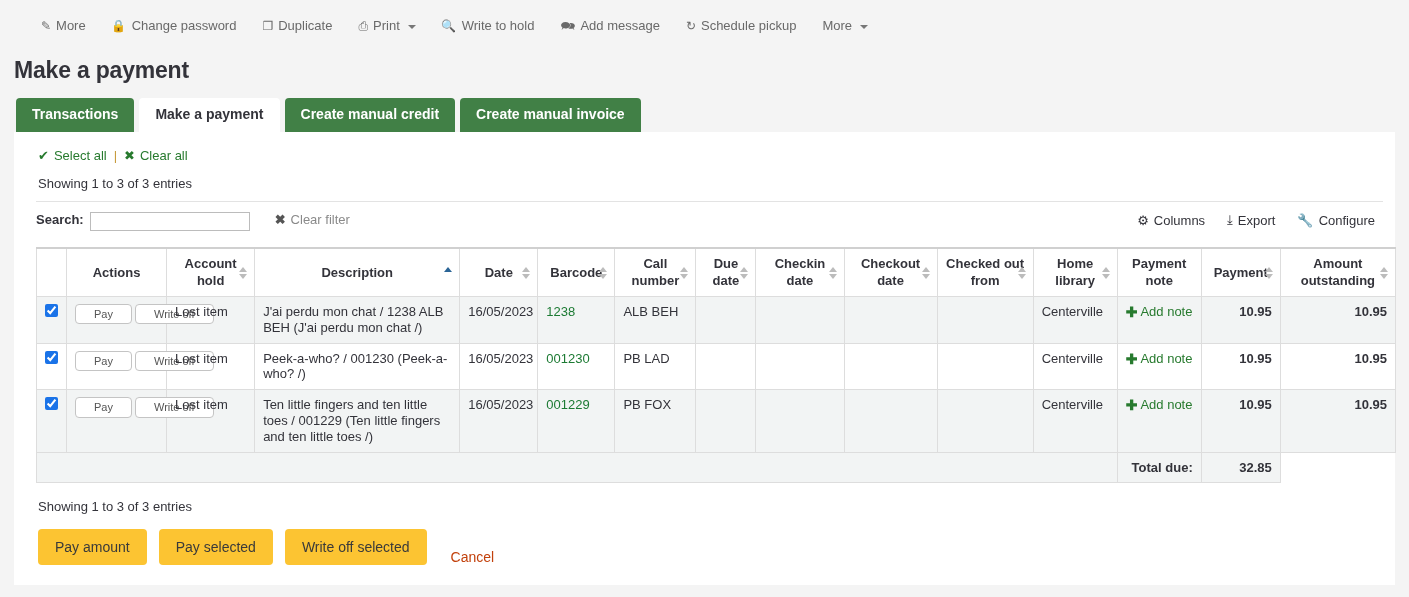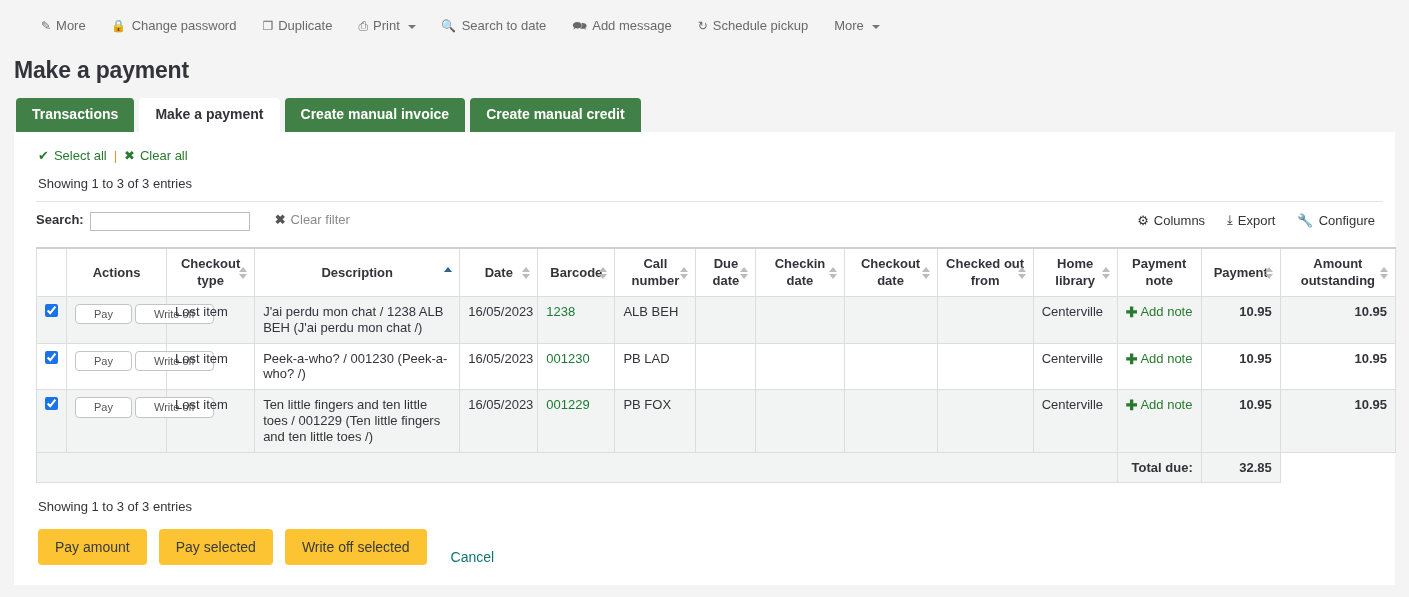--- a/index.html
+++ b/index.html
@@ -280,21 +280,21 @@
     background: #fcc432;
     border: 0;
     border-radius: 4px;
     color: #3a3a3a;
     font-size: 14px;
     padding: 10px 17px;
     cursor: pointer;
     font-family: "Liberation Sans", sans-serif;
   }
   #cancel-link {
-    color: #0f766e;
+    color: #c2410c;
     font-size: 14px;
     margin-left: 12px;
     cursor: pointer;
     text-decoration: none;
   }
 </style>
 </head>
 <body>
 
 <div id="toolbar">
@@ -310,43 +310,43 @@
       <span class="ico">❐</span>
       <span>Duplicate</span>
     </span>
     <span class="tb-item">
       <span class="ico">⎙</span>
       <span>Print</span>
       <span class="caret"></span>
     </span>
     <span class="tb-item">
       <span class="ico">🔍</span>
-      <span>Search to date</span>
+      <span>Write to hold</span>
     </span>
     <span class="tb-item">
       <span class="ico">🗪</span>
       <span>Add message</span>
     </span>
     <span class="tb-item">
       <span class="ico">↻</span>
       <span>Schedule pickup</span>
     </span>
     <span class="tb-item">
       <span>More</span>
       <span class="caret"></span>
     </span>
   </div>
 
 <h1 id="page-title">Make a payment</h1>
 
 <div id="tabs">
     <div class="tab">Transactions</div>
     <div class="tab active">Make a payment</div>
+    <div class="tab">Create manual credit</div>
     <div class="tab">Create manual invoice</div>
-    <div class="tab">Create manual credit</div>
   </div>
 
 <div id="panel">
 
   <div id="selectrow">
     <span class="greenlink">
       <span>✔</span>
       <span>Select all</span>
     </span>
     <span class="sep">|</span>
@@ -398,21 +398,21 @@
         <col style="width: 96px;">
         <col style="width: 84px;">
         <col style="width: 84px;">
         <col style="width: 79px;">
         <col style="width: 115px;">
       </colgroup>
     <thead>
         <tr>
           <th class="nosort"><span></span></th>
           <th class="nosort"><span>Actions</span></th>
-          <th><span>Checkout type</span><span class="sorter">
+          <th><span>Account hold</span><span class="sorter">
               <i class="up"></i>
               <i class="down"></i>
             </span></th>
           <th><span>Description</span><span class="sorter asc">
               <i class="up"></i>
             </span></th>
           <th><span>Date</span><span class="sorter">
               <i class="up"></i>
               <i class="down"></i>
             </span></th>

